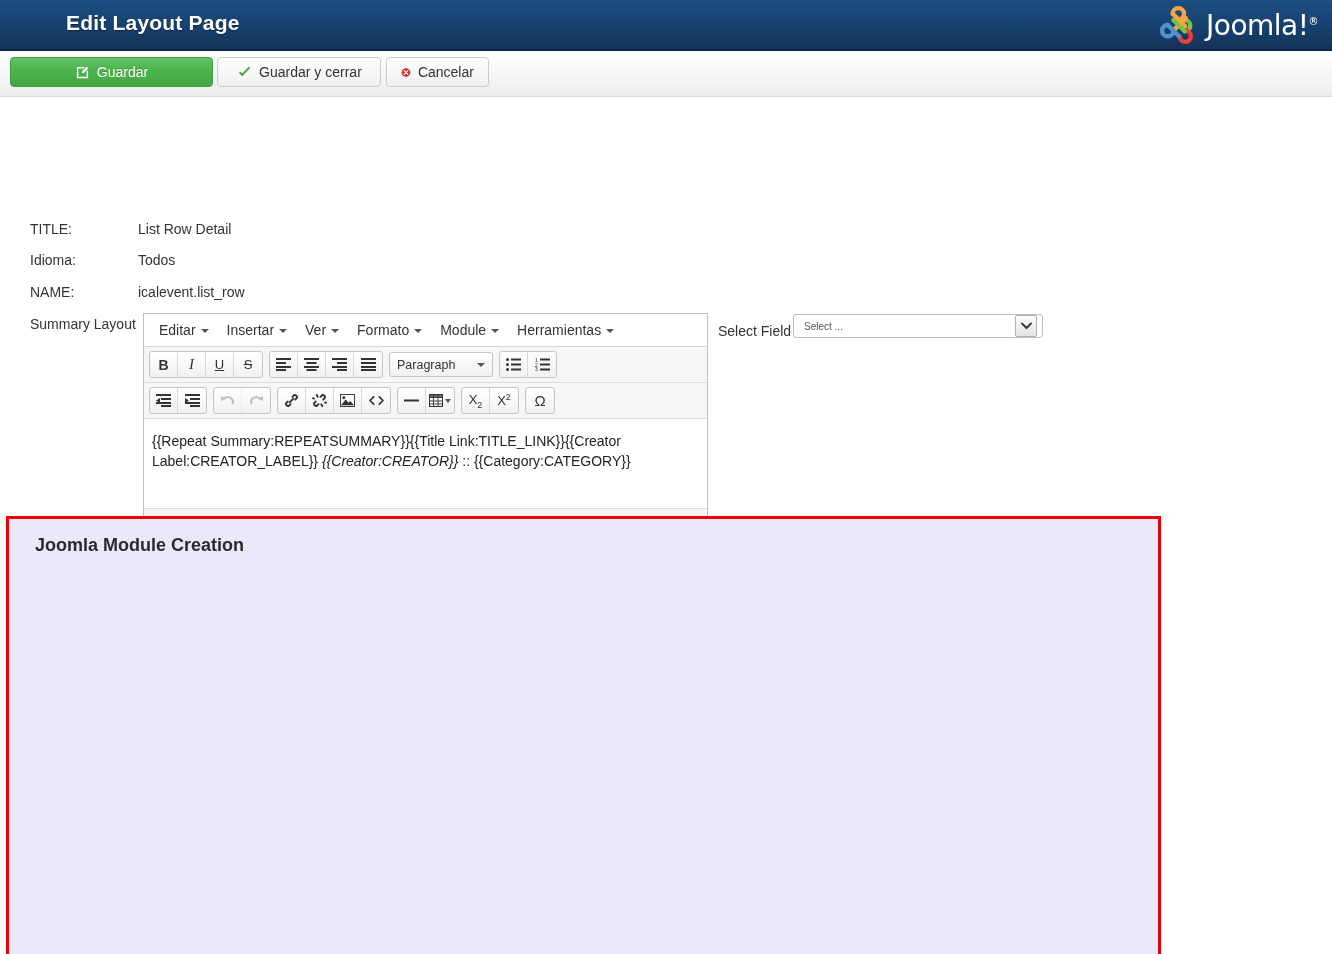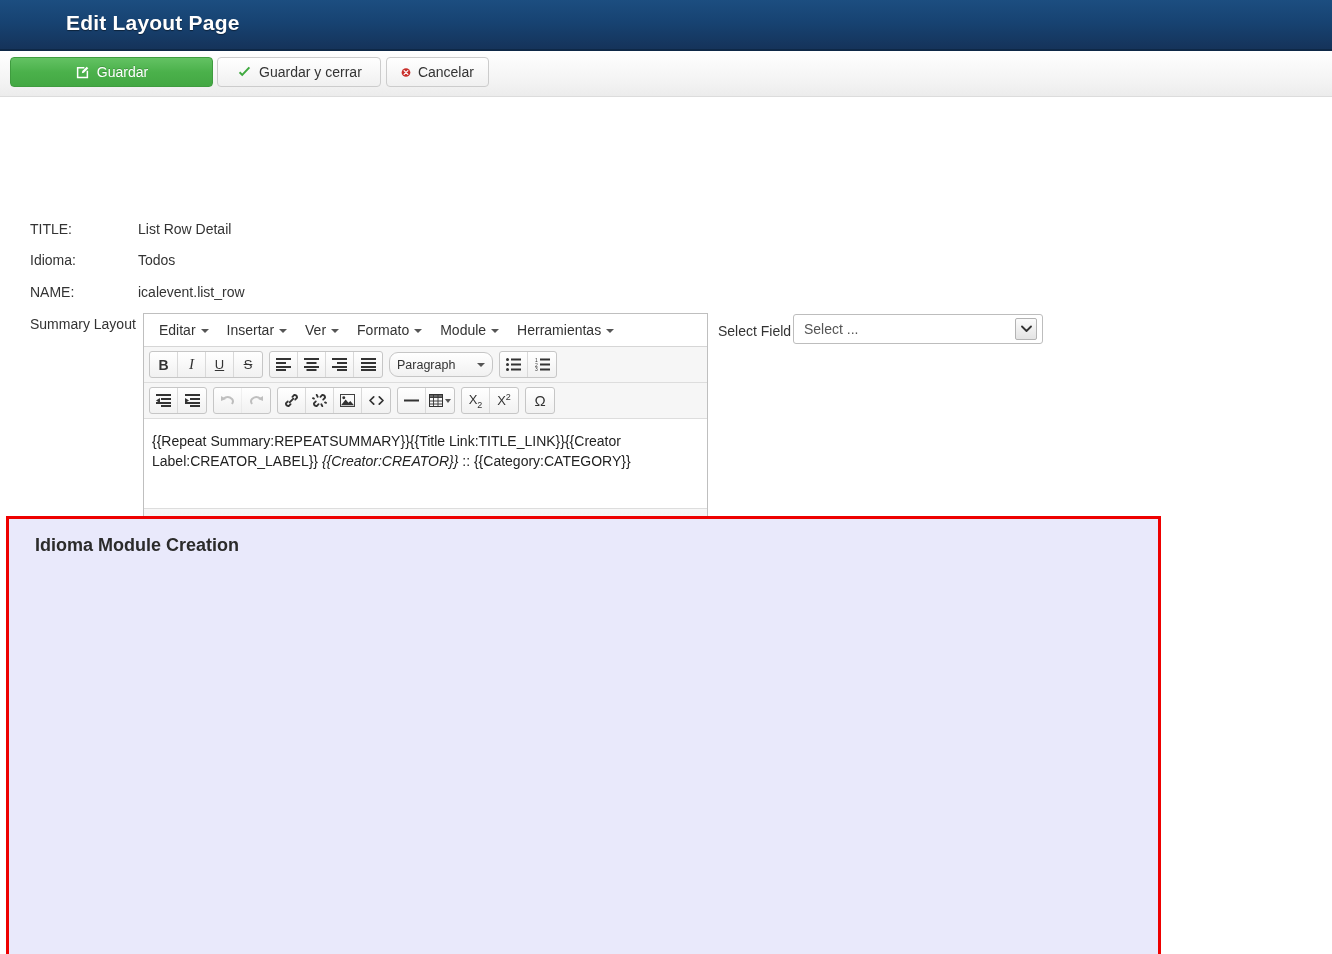--- a/index.html
+++ b/index.html
@@ -107,21 +107,21 @@
     display: flex; align-items: center; justify-content: center;
     cursor: pointer; border-right: 1px solid #d9d9d9;
     color: #333; font-size: 13px;
   }
   .mce-btn:last-child { border-right: none; }
   .mce-btn.dis { opacity: .35; }
   .mce-btn svg { display:block; }
   .mce-sel {
     display: flex; align-items: center; justify-content: space-between;
     height: 25px; padding: 0 7px; min-width: 104px;
-    border: 1px solid #c6c6c6; border-radius: 9px;
+    border: 1px solid #c6c6c6; border-radius: 3px;
     background: linear-gradient(180deg,#ffffff 0%,#f1f1f1 100%);
     font-size: 12.5px; color: #333; cursor: pointer;
   }
   .mce-sel .caret {
     display:inline-block; margin-left:10px;
     border-left:4px solid transparent; border-right:4px solid transparent;
     border-top:4px solid #555;
   }
   .mce-btn .caret {
     display:inline-block; margin-left:2px;
@@ -145,23 +145,23 @@
   .resize-grip {
     position: absolute; right: 4px; bottom: 3px;
     width: 12px; height: 12px;
   }
 
   
   .selfield-label { position: absolute; font-size: 14px; color: #333; }
   .selfield {
     position: absolute;
     display: flex; align-items: center; justify-content: space-between;
-    height: 30px; padding: 0 3px 0 10px;
+    height: 24px; padding: 0 3px 0 10px;
     border: 1px solid #bdbdbd; border-radius: 3px;
-    background: #ffffff; font-size: 14px; color: #555;
+    background: #ffffff; font-size: 10px; color: #555;
     cursor: pointer;
   }
   .selfield-arrow {
     width: 22px; height: 22px; margin-right: 2px;
     border: 1px solid #b3b3b3; border-radius: 2px;
     background: linear-gradient(180deg,#fbfbfb,#e3e3e3);
     display: flex; align-items: center; justify-content: center;
   }
 
   
@@ -185,20 +185,32 @@
   .cm-title {
     position: absolute; left: 26px; top: 16px;
     font-size: 18px; font-weight: bold; color: #2b2b2b;
   }
 </style>
 </head>
 <body>
 
 <div class="header">
   <div class="header-title">Edit Layout Page</div>
+  <div class="joomla-logo">
+    <svg class="joomla-mark" viewBox="0 0 64 64">
+      <path d="M22 14c0-5 4-9 9-9s9 4 9 9-4 9-9 9" fill="none" stroke="#f9a541" stroke-width="7" stroke-linecap="round"></path>
+      <path d="M41 24c5 0 9 4 9 9s-4 9-9 9" fill="none" stroke="#7ac143" stroke-width="7" stroke-linecap="round"></path>
+      <path d="M23 41c0 5-4 9-9 9s-9-4-9-9 4-9 9-9" fill="none" stroke="#5091cd" stroke-width="7" stroke-linecap="round"></path>
+      <path d="M33 50c0 5 4 9 9 9s9-4 9-9-4-9-9-9" fill="none" stroke="#ee4035" stroke-width="7" stroke-linecap="round"></path>
+      <path d="M22 14l20 20M23 41L43 21" fill="none" stroke="#f9a541" stroke-width="7" stroke-linecap="round"></path>
+      <path d="M14 32l18 18" fill="none" stroke="#5091cd" stroke-width="7" stroke-linecap="round"></path>
+      <path d="M41 42L23 24" fill="none" stroke="#7ac143" stroke-width="7" stroke-linecap="round"></path>
+    </svg>
+    <span class="joomla-word"><span>Joomla!</span><sup>®</sup></span>
+  </div>
 </div>
 
 <div class="toolbar">
   <button class="btn btn-save">
     <svg class="icon-pencil" viewBox="0 0 16 16">
       <path d="M2 2h8v1.6H3.6v8.8h8.8V6H14v8H2z" fill="#ffffff"></path>
       <path d="M9.5 8.2 14.2 3.5l-1.7-1.7L7.8 6.5l-.5 2.2z" fill="#ffffff"></path>
     </svg>
     <span>Guardar</span>
   </button>
@@ -472,15 +484,15 @@
       <path d="M9 0.5C4 0.5 1 6 1 6s3 5.5 8 5.5S17 6 17 6 14 0.5 9 0.5z" fill="#222"></path>
       <circle cx="9" cy="6" r="2.6" fill="#ffffff"></circle>
       <circle cx="9" cy="6" r="1.4" fill="#222"></circle>
     </svg>
     <span>Cambiar editor</span>
   </button>
 </div>
 
 <div class="cm-box">
 
-  <div class="cm-title">Idioma Module Creation</div>
+  <div class="cm-title">Joomla Module Creation</div>
 
 </div>
 
 </body></html>

